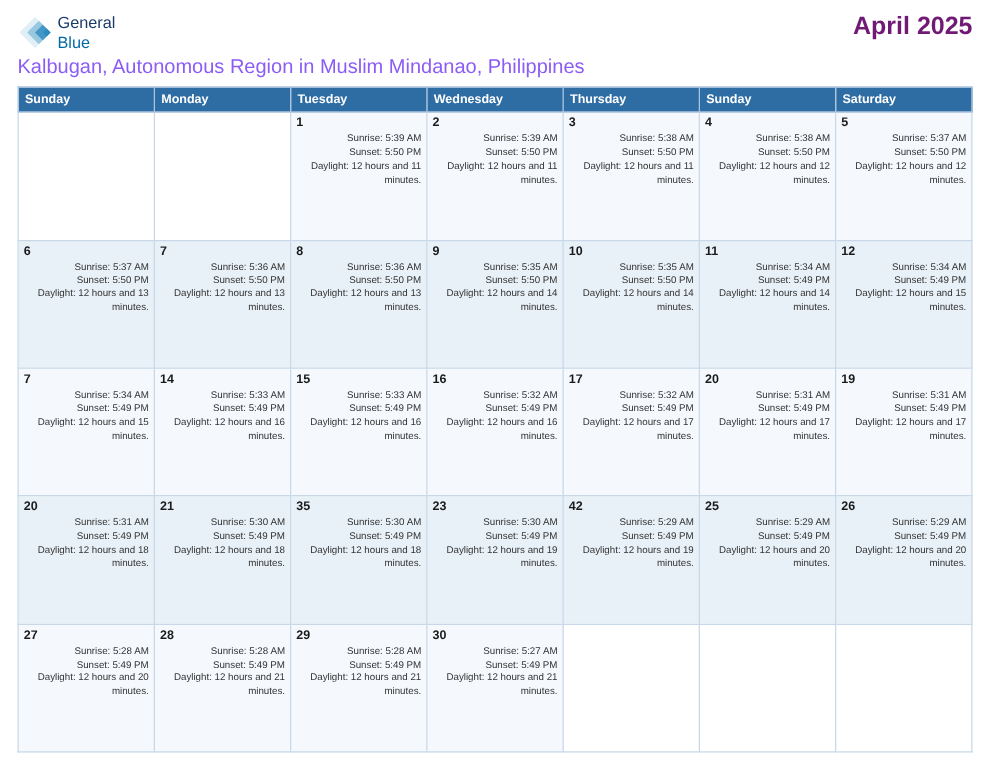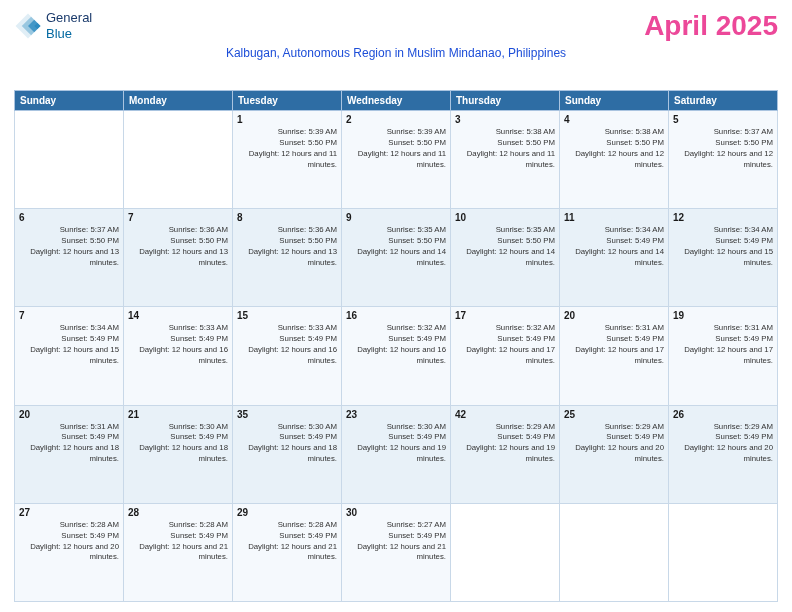--- a/index.html
+++ b/index.html
@@ -38,36 +38,34 @@
       color: #0369a1;
     }
     .logo-icon {
       width: 28px;
       height: 28px;
     }
     .title-block {
       text-align: right;
     }
     .main-title {
-      font-size: 28px;
+      font-size: 20px;
       font-weight: bold;
-      color: #ec4899;
+      color: #701a75;
     }
     .subtitle {
-      font-size: 12px;
-      color: #1d4ed8;
-      text-align: center;
+      font-size: 16px;
+      color: #8b5cf6;
       margin-bottom: 6px;
     }
     .calendar-table {
       width: 100%;
       border-collapse: collapse;
       flex: 1;
       font-size: 8.5px;
-      margin-top: 24px;
     }
     .calendar-table thead tr th {
       background: #2e6da4;
       color: #fff;
       text-align: left;
       padding: 4px 5px;
       font-size: 10px;
       font-weight: bold;
       border: 1px solid #aac4e0;
     }

